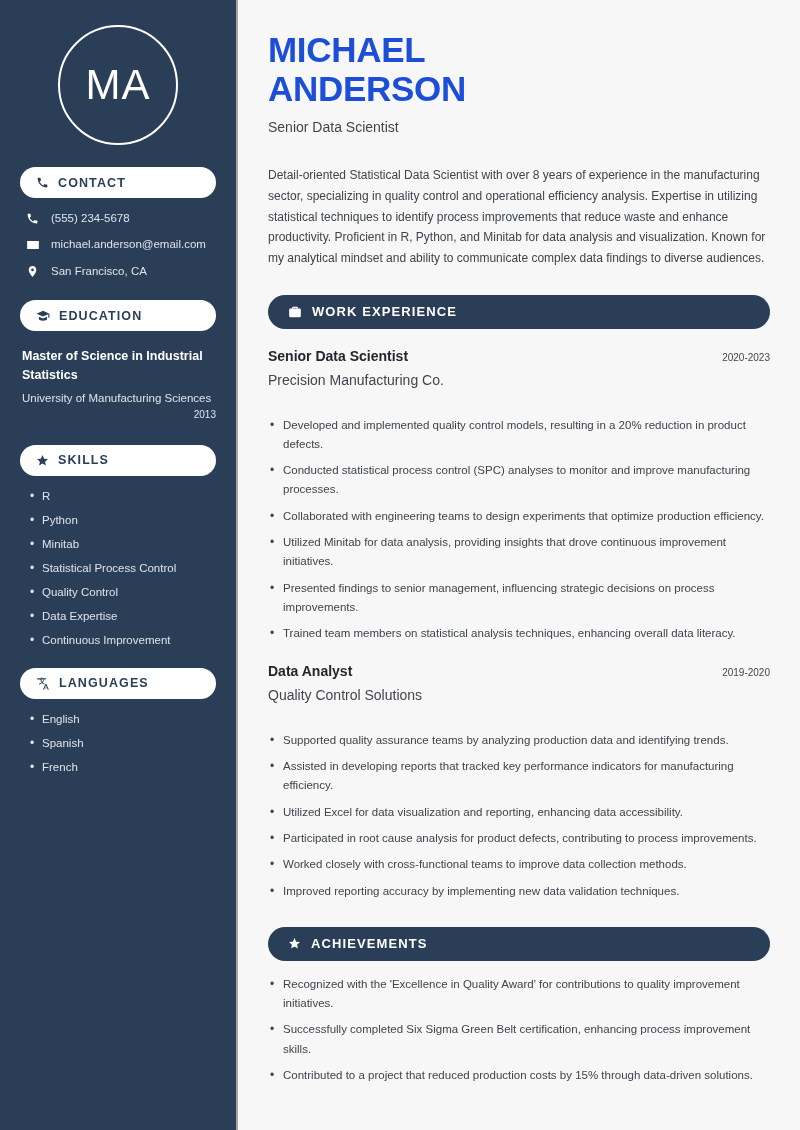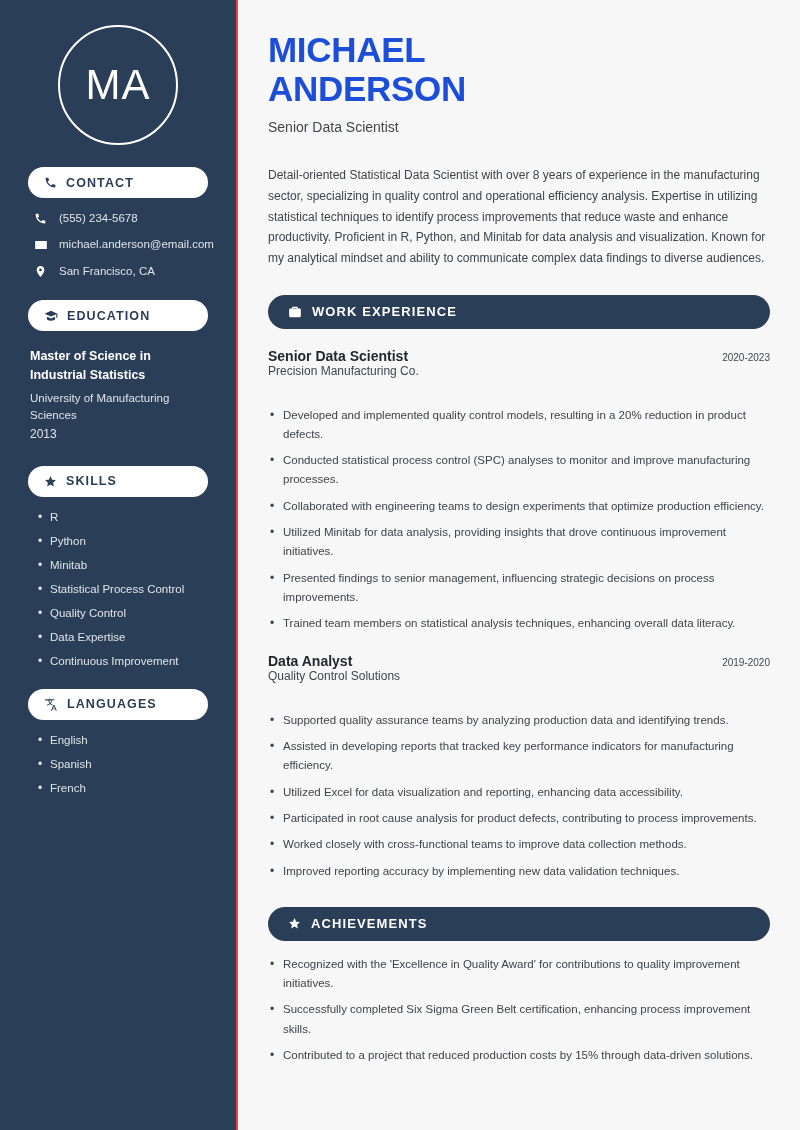--- a/index.html
+++ b/index.html
@@ -9,22 +9,22 @@
     background:#f7f7f7;
     overflow:hidden;
   }
   .page { display:flex; width:800px; height:1130px; }
 
   
   .sidebar {
     width:238px; min-width:238px; height:1130px;
     background:#2b3e57;
     color:#ffffff;
-    padding:0 28px;
-    border-right:2px solid #ef4444;
+    padding:0 20px;
+    border-right:2px solid #a3a3a3;
     position:relative;
   }
   .avatar-wrap { display:flex; justify-content:center; margin-top:25px; }
   .avatar {
     width:120px; height:120px; border-radius:50%;
     border:2px solid #ffffff;
     display:flex; align-items:center; justify-content:center;
     font-size:42px; font-weight:400; letter-spacing:1px;
     color:#ffffff;
   }
@@ -50,21 +50,21 @@
   }
   .contact-row .ico {
     width:20px; min-width:20px;
     display:flex; align-items:center;
   }
   .contact-row .txt { margin-left:5px; }
 
   .edu-block { margin-top:16px; padding-left:2px; }
   .edu-degree { font-size:12.5px; font-weight:bold; line-height:1.5; color:#ffffff; }
   .edu-school { font-size:11.5px; color:#dfe4ea; margin-top:5px; line-height:1.55; }
-  .edu-year  { font-size:12px; color:#dfe4ea; line-height:1.55; }
+  .edu-year  { font-size:10px; color:#dfe4ea; line-height:1.55;text-align:right; }
 
   .side-list { margin-top:14px; list-style:none; }
   .side-list li {
     font-size:11.5px; color:#dfe4ea;
     margin:0 0 12px 10px;
     position:relative; padding-left:12px;
   }
   .side-list li:before {
     content:"•"; position:absolute; left:0; top:-1px;
     color:#dfe4ea; font-size:12px;
@@ -94,21 +94,21 @@
     padding:0 20px;
     font-size:13px; font-weight:bold; letter-spacing:1.1px;
     margin-top:26px;
   }
   .band .ico { margin-right:10px; display:flex; align-items:center; }
 
   .job { margin-top:19px; }
   .job-head { display:flex; align-items:baseline; justify-content:space-between; }
   .job-title { font-size:14px; font-weight:bold; color:#23272b; }
   .job-date { font-size:10px; color:#40464c; }
-  .job-org { font-size:12px; color:#40464c; margin-top:0; }
+  .job-org { font-size:14px; color:#40464c; margin-top:8px; }
 
   .bullets { list-style:none; margin-top:28px; }
   .bullets li {
     font-size:11.5px; color:#3e444a; line-height:1.68;
     margin-bottom:7px; padding-left:15px; position:relative;
   }
   .bullets li:before {
     content:"•"; position:absolute; left:2px; top:-1px;
     color:#3e444a; font-size:12px;
   }

